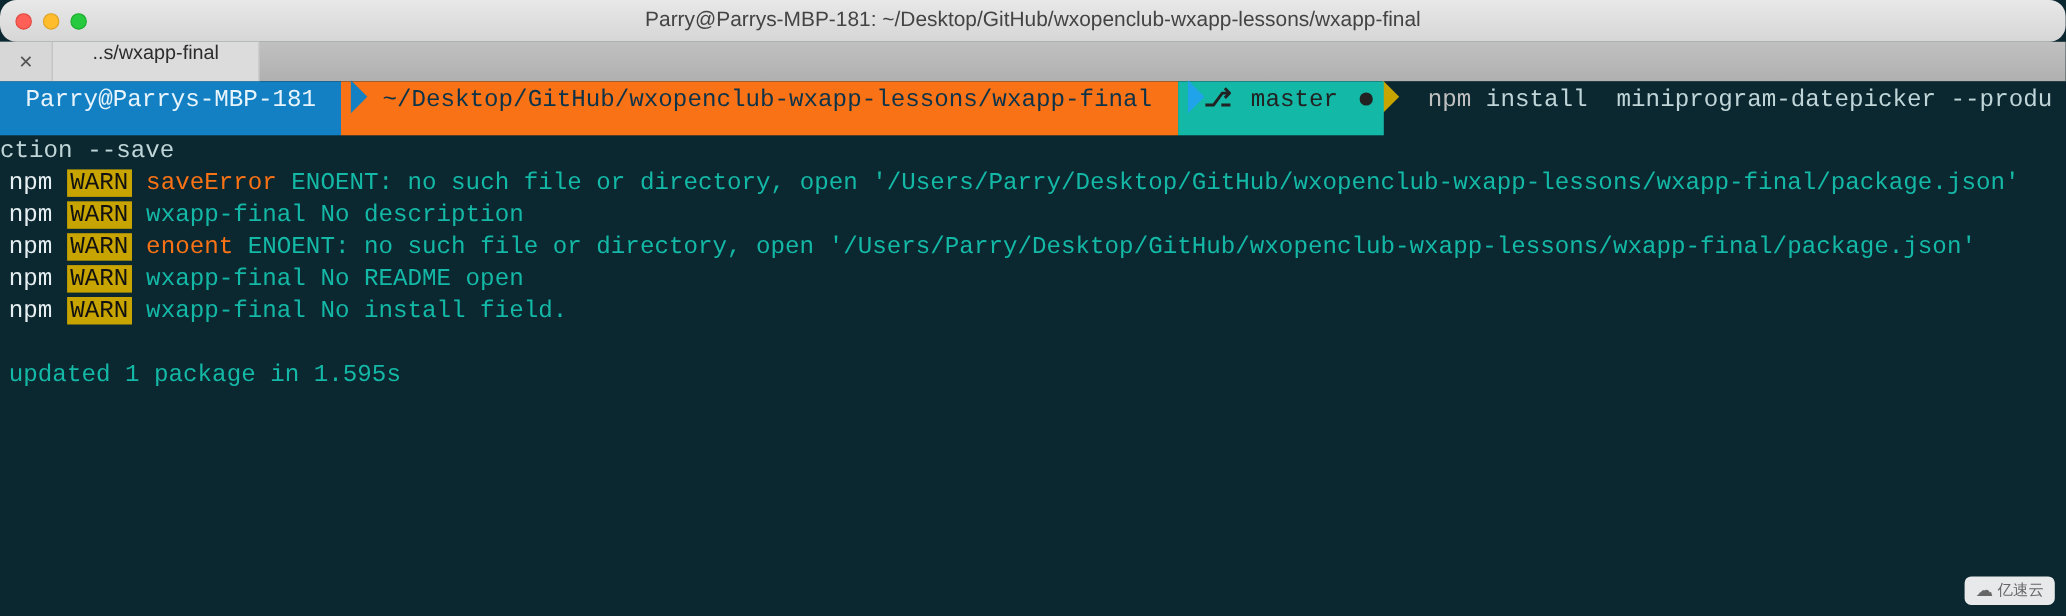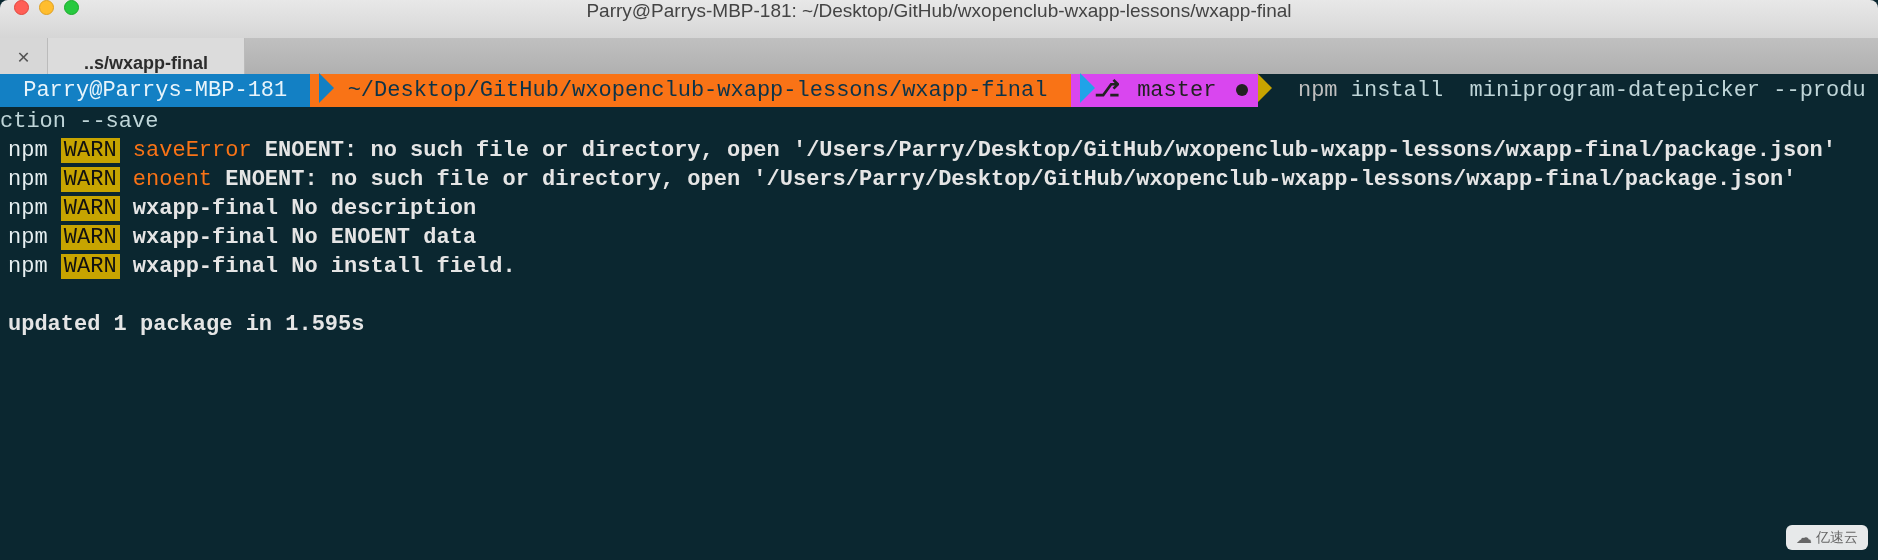--- a/index.html
+++ b/index.html
@@ -10,22 +10,24 @@
     height: 560px;
     overflow: hidden;
     position: relative;
   }
   .titlebar {
     height: 38px;
     background: linear-gradient(#e8e8e8, #d6d6d6);
     border-top-left-radius: 8px;
     border-top-right-radius: 8px;
     display: flex;
+    align-items: center;
     padding-left: 14px;
     position: relative;
+    border-radius: 15px;
   }
   .traffic-lights { display: flex; gap: 10px; }
   .tl { width: 15px; height: 15px; border-radius: 50%; }
   .tl-close  { background: #ff5f56; border: 1px solid #e1463d; }
   .tl-min    { background: #ffbd2e; border: 1px solid #dea023; }
   .tl-zoom   { background: #27c93f; border: 1px solid #1aab2a; }
   .title {
     position: absolute;
     left: 0; right: 0;
     text-align: center;
@@ -46,43 +48,42 @@
     justify-content: center;
     background: #d7d7d7;
     border-right: 1px solid #bbb;
     color: #555;
     font-size: 20px;
   }
   .tab {
     background: #dcdcdc;
     padding: 0 36px;
     display: flex;
-    align-items: flex-end;
+    align-items: flex-start;
     font-family: -apple-system, "Helvetica Neue", Arial, sans-serif;
     font-size: 18px;
     color: #2c2c2c;
     border-right: 1px solid #bbb;
-    font-weight: bold;
   }
   .terminal {
     background: #0b2730;
     color: #c5d6d6;
     font-size: 22px;
     line-height: 1.32;
     padding: 0;
   }
   .prompt-line {
     display: block;
     white-space: pre-wrap;
     word-break: break-all;
   }
-  .seg { display: inline-block; padding: 2px 10px 2px 10px; position: relative; }
+  .seg { display: inline-block; padding: 2px 10px 18px 10px; position: relative; }
   .seg-user   { background: #1380c4; color: #e8f4fb; }
   .seg-path   { background: #f97316; color: #0c3349; }
-  .seg-branch { background: #d946ef; color: #222; }
+  .seg-branch { background: #14b8a6; color: #222; }
   .chev {
     display: inline-block;
     width: 0; height: 0;
     border-top: 15px solid transparent;
     border-bottom: 15px solid transparent;
     vertical-align: middle;
     margin-top: -4px;
   }
   .chev-user-into-path  { border-left: 15px solid #1380c4; margin-left:-1px;}
   .chev-path-into-branch{ border-left: 15px solid #20a3e8; margin-left:-1px;}
@@ -92,21 +93,21 @@
   .cmd-npm   { color: #bfbfbf; }
   .cmd-rest  { color: #bfd5d8; }
   .badge-warn {
     background: #c7a400;
     color: #111;
     padding: 0 3px;
     margin-top: 41px;
   }
   .t-red     { color: #f97316; }
   .t-white   { color: #e6eff1; }
-  .t-dim     { color: #e5e5e5; font-weight: bold; }
+  .t-dim     { color: #14b8a6; }
   .line { padding-left: 8px; white-space: pre-wrap; word-break: break-all; }
   .watermark {
     position: absolute;
     right: 10px; bottom: 10px;
     background: rgba(255,255,255,0.9);
     border-radius: 6px;
     padding: 3px 10px;
     font-family: sans-serif;
     font-size: 14px;
     color: #666;
@@ -133,26 +134,26 @@
   <div class="tab">
     <span>..s/wxapp-final</span>
   </div>
 </div>
 
 <div class="terminal">
   <div class="prompt-line"><span class="seg seg-user"> Parry@Parrys-MBP-181 </span><span class="seg seg-path"><span class="chev chev-user-into-path"></span><span> ~/Desktop/GitHub/wxopenclub-wxapp-lessons/wxapp-final </span></span><span class="seg seg-branch"><span class="chev chev-path-into-branch"></span><span class="branch-icon">⎇</span><span> master </span><span class="dirty-dot"></span></span><span class="chev chev-branch-out"></span><span class="cmd-npm">  npm</span><span class="cmd-rest"> install  miniprogram-datepicker --production --save</span></div>
 
   <div class="line"><span class="t-white">npm </span><span class="badge-warn">WARN</span><span class="t-red"> saveError</span><span class="t-dim"> ENOENT: no such file or directory, open '/Users/Parry/Desktop/GitHub/wxopenclub-wxapp-lessons/wxapp-final/package.json'</span></div>
 
+  <div class="line"><span class="t-white">npm </span><span class="badge-warn">WARN</span><span class="t-dim"> wxapp-final No description</span></div>
+
   <div class="line"><span class="t-white">npm </span><span class="badge-warn">WARN</span><span class="t-red"> enoent</span><span class="t-dim"> ENOENT: no such file or directory, open '/Users/Parry/Desktop/GitHub/wxopenclub-wxapp-lessons/wxapp-final/package.json'</span></div>
 
-  <div class="line"><span class="t-white">npm </span><span class="badge-warn">WARN</span><span class="t-dim"> wxapp-final No description</span></div>
 
-
-  <div class="line"><span class="t-white">npm </span><span class="badge-warn">WARN</span><span class="t-dim"> wxapp-final No ENOENT data</span></div>
+  <div class="line"><span class="t-white">npm </span><span class="badge-warn">WARN</span><span class="t-dim"> wxapp-final No README open</span></div>
 
   <div class="line"><span class="t-white">npm </span><span class="badge-warn">WARN</span><span class="t-dim"> wxapp-final No install field.</span></div>
 
   <div class="line"> </div>
 
   <div class="line t-dim">updated 1 package in 1.595s</div>
 </div>
 
 <div class="watermark">
   <span class="wm-icon">☁</span>

